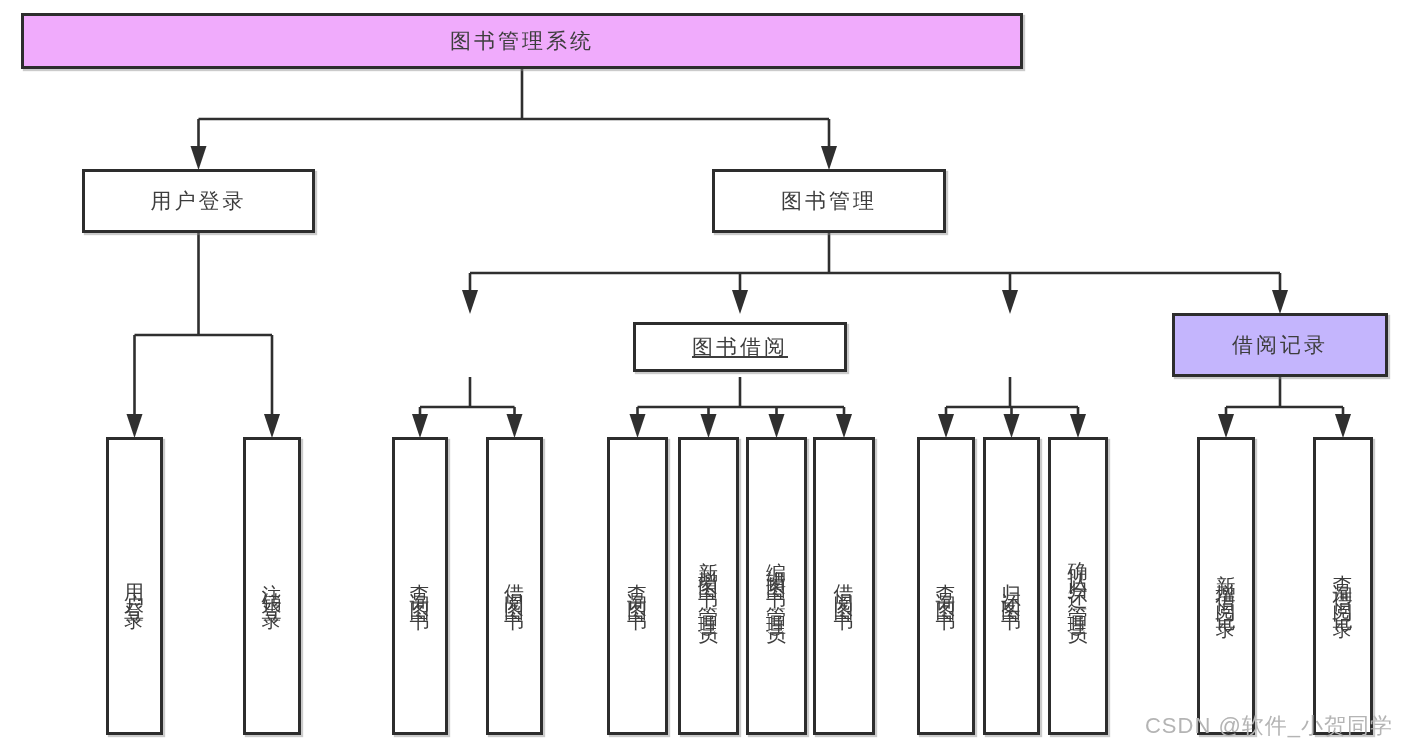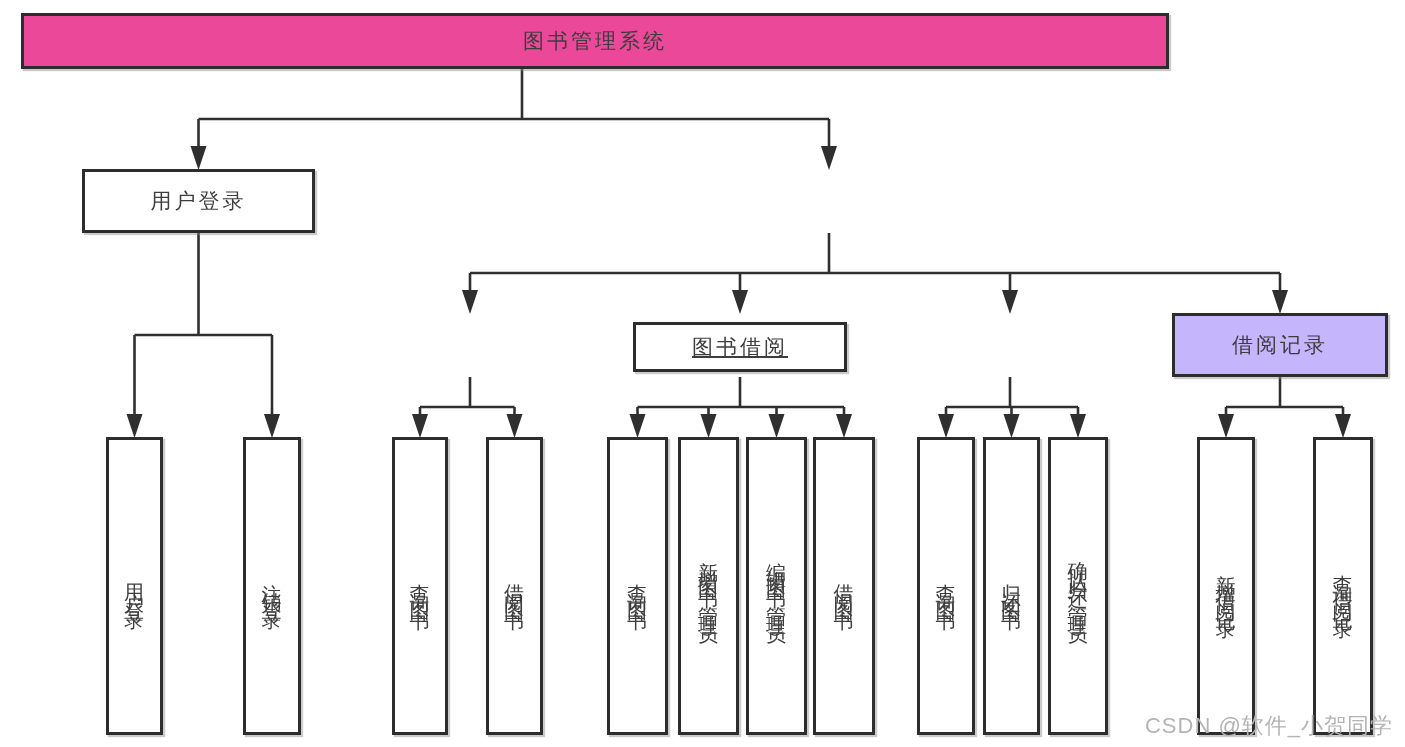--- a/index.html
+++ b/index.html
@@ -103,22 +103,23 @@
       <line x1="1078" y1="407" x2="1078" y2="431" stroke="#2f2f2f" stroke-width="2.6"></line>
       <polygon points="1070,414 1086,414 1078,438" fill="#2f2f2f"></polygon>
       <line x1="1280" y1="377" x2="1280" y2="407" stroke="#2f2f2f" stroke-width="2.6"></line>
       <line x1="1226" y1="407" x2="1343" y2="407" stroke="#2f2f2f" stroke-width="2.6"></line>
       <line x1="1226" y1="407" x2="1226" y2="431" stroke="#2f2f2f" stroke-width="2.6"></line>
       <polygon points="1218,414 1234,414 1226,438" fill="#2f2f2f"></polygon>
       <line x1="1343" y1="407" x2="1343" y2="431" stroke="#2f2f2f" stroke-width="2.6"></line>
       <polygon points="1335,414 1351,414 1343,438" fill="#2f2f2f"></polygon>
     </svg>
   <div id="watermark" style="color: rgb(180, 180, 180); margin-left: 32px;">CSDN @软件_小贺同学</div>
-<div class="node" style="left: 21px; top: 13px; width: 1148px; height: 56px; border-color: rgb(45, 45, 45); background: #ec4899; color: rgb(61, 61, 61);">图书管理系统</div>
+<div class="node" style="left: 21px; top: 13px; width: 1002px; height: 56px; border-color: rgb(45, 45, 45); background: #f0abfc; color: rgb(61, 61, 61);">图书管理系统</div>
     <div class="node" style="left: 82px; top: 169px; width: 233px; height: 64px; border-color: rgb(45, 45, 45); background: rgb(255, 255, 255); color: rgb(61, 61, 61);">用户登录</div>
+    <div class="node" style="left: 712px; top: 169px; width: 234px; height: 64px; border-color: rgb(45, 45, 45); background: rgb(255, 255, 255); color: rgb(61, 61, 61);">图书管理</div>
     <div class="node" style="left: 633px; top: 322px; width: 214px; height: 50px; border-color: rgb(45, 45, 45); background: rgb(255, 255, 255); color: rgb(61, 61, 61); text-decoration: underline;">图书借阅</div>
     <div class="node" style="left: 1172px; top: 313px; width: 216px; height: 64px; border-color: rgb(45, 45, 45); background: #c4b5fd; color: rgb(61, 61, 61);">借阅记录</div>
     <div class="node vertical" style="left: 106px; top: 437px; width: 57px; height: 298px; border-color: rgb(45, 45, 45); background: rgb(255, 255, 255); color: rgb(61, 61, 61);">用户登录</div>
     <div class="node vertical" style="left: 243px; top: 437px; width: 58px; height: 298px; border-color: rgb(45, 45, 45); background: rgb(255, 255, 255); color: rgb(61, 61, 61);">注销登录</div>
     <div class="node vertical" style="left: 392px; top: 437px; width: 56px; height: 298px; border-color: rgb(45, 45, 45); background: rgb(255, 255, 255); color: rgb(61, 61, 61);">查询图书</div>
     <div class="node vertical" style="left: 486px; top: 437px; width: 57px; height: 298px; border-color: rgb(45, 45, 45); background: rgb(255, 255, 255); color: rgb(61, 61, 61);">借阅图书</div>
     <div class="node vertical" style="left: 607px; top: 437px; width: 61px; height: 298px; border-color: rgb(45, 45, 45); background: rgb(255, 255, 255); color: rgb(61, 61, 61);">查询图书</div>
     <div class="node vertical" style="left: 678px; top: 437px; width: 61px; height: 298px; border-color: rgb(45, 45, 45); background: rgb(255, 255, 255); color: rgb(61, 61, 61);">新增图书（管理员）</div>
     <div class="node vertical" style="left: 746px; top: 437px; width: 61px; height: 298px; border-color: rgb(45, 45, 45); background: rgb(255, 255, 255); color: rgb(61, 61, 61);">编辑图书（管理员）</div>
     <div class="node vertical" style="left: 813px; top: 437px; width: 62px; height: 298px; border-color: rgb(45, 45, 45); background: rgb(255, 255, 255); color: rgb(61, 61, 61);">借阅图书</div>

